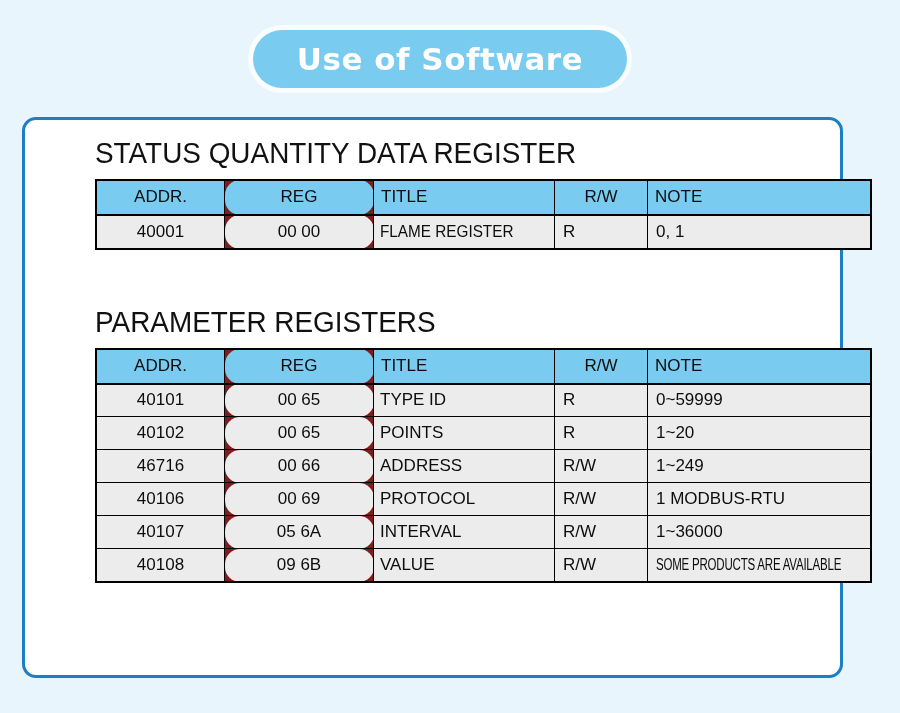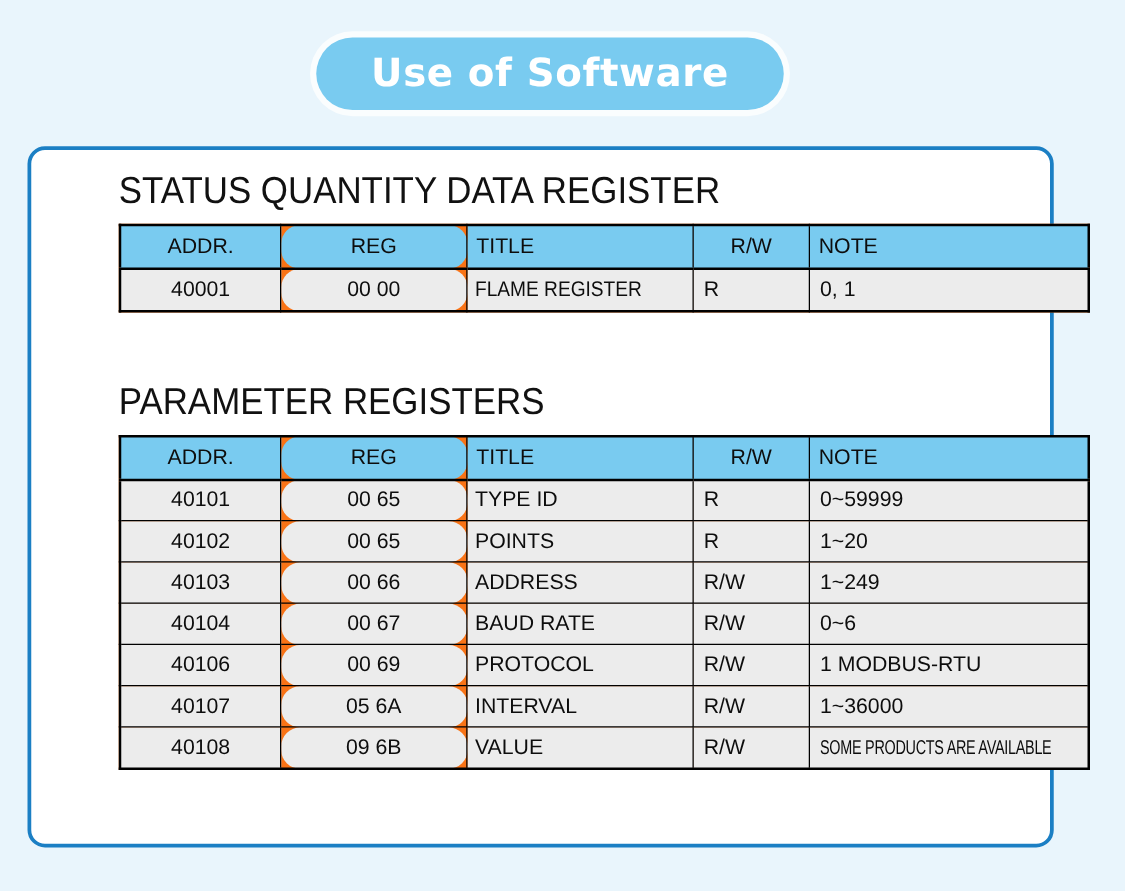--- a/index.html
+++ b/index.html
@@ -71,21 +71,21 @@
     padding: 0;
   }
 
   
   table.reg-table {
     border-collapse: collapse;
     table-layout: fixed;
     width: 707px;
     border: 2px solid #000000;
     margin: 0;
-    background: #f97316;
+    background: #7f1d1d;
   }
   table.reg-table td, table.reg-table th {
     border: 1.5px solid #000000;
     padding: 0 6px;
     font-size: 17px;
     font-weight: normal;
     color: #0d0d0d;
     font-family: "Liberation Sans", sans-serif;
     vertical-align: middle;
     overflow: visible;
@@ -188,32 +188,25 @@
           <td class="col-note">0~59999</td>
         </tr>
         <tr class="h33">
           <td class="col-addr">40102</td>
           <td class="col-reg">00 65</td>
           <td class="col-title">POINTS</td>
           <td class="col-rw">R</td>
           <td class="col-note">1~20</td>
         </tr>
         <tr class="h33">
-          <td class="col-addr">40103</td>
+          <td class="col-addr">46716</td>
           <td class="col-reg">00 66</td>
           <td class="col-title">ADDRESS</td>
           <td class="col-rw">R/W</td>
           <td class="col-note">1~249</td>
-        </tr>
-        <tr class="h33">
-          <td class="col-addr">40104</td>
-          <td class="col-reg">00 67</td>
-          <td class="col-title">BAUD RATE</td>
-          <td class="col-rw">R/W</td>
-          <td class="col-note">0~6</td>
         </tr>
         <tr class="h33">
           <td class="col-addr">40106</td>
           <td class="col-reg">00 69</td>
           <td class="col-title">PROTOCOL</td>
           <td class="col-rw">R/W</td>
           <td class="col-note">1 MODBUS-RTU</td>
         </tr>
         <tr class="h33">
           <td class="col-addr">40107</td>

